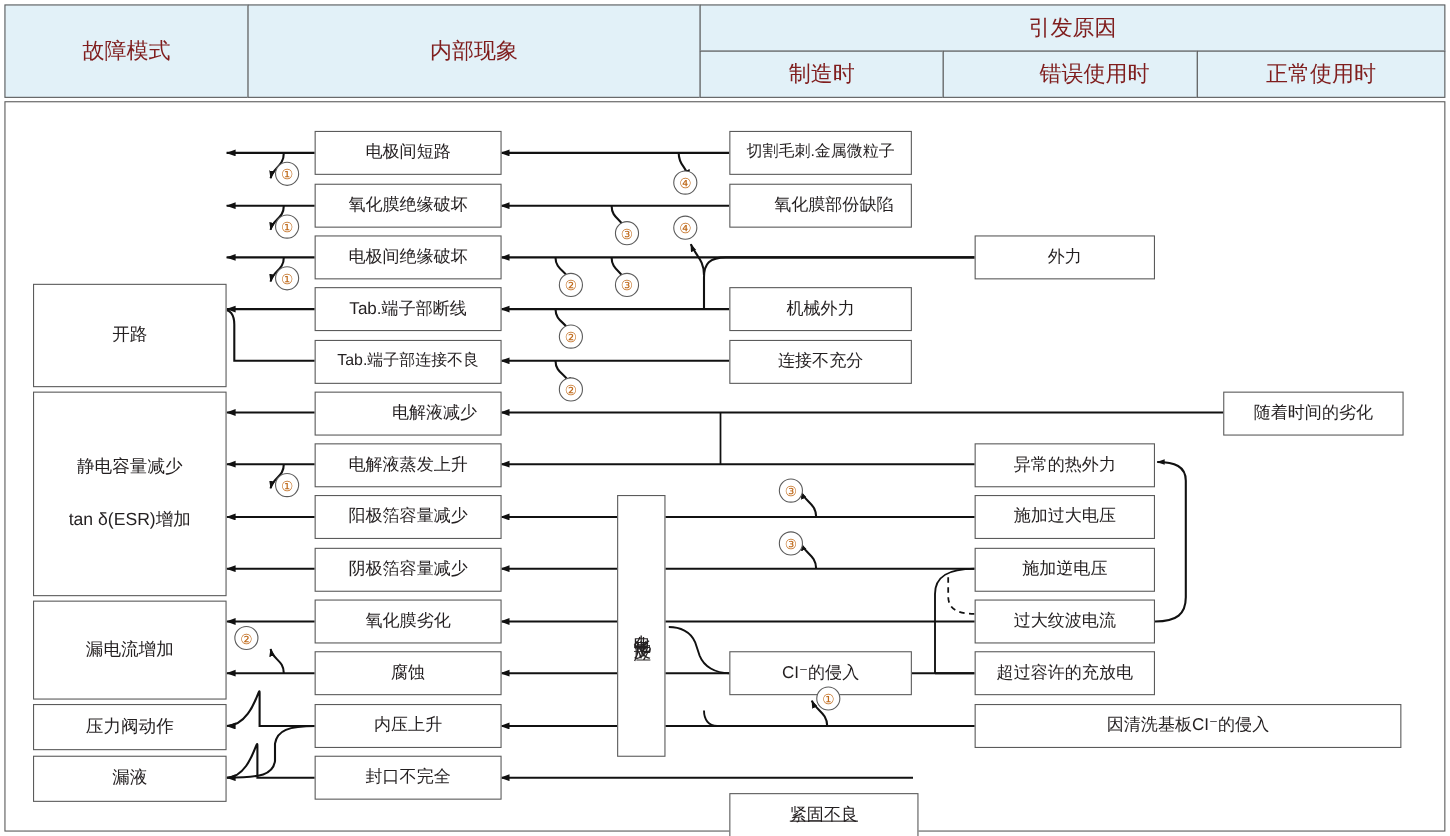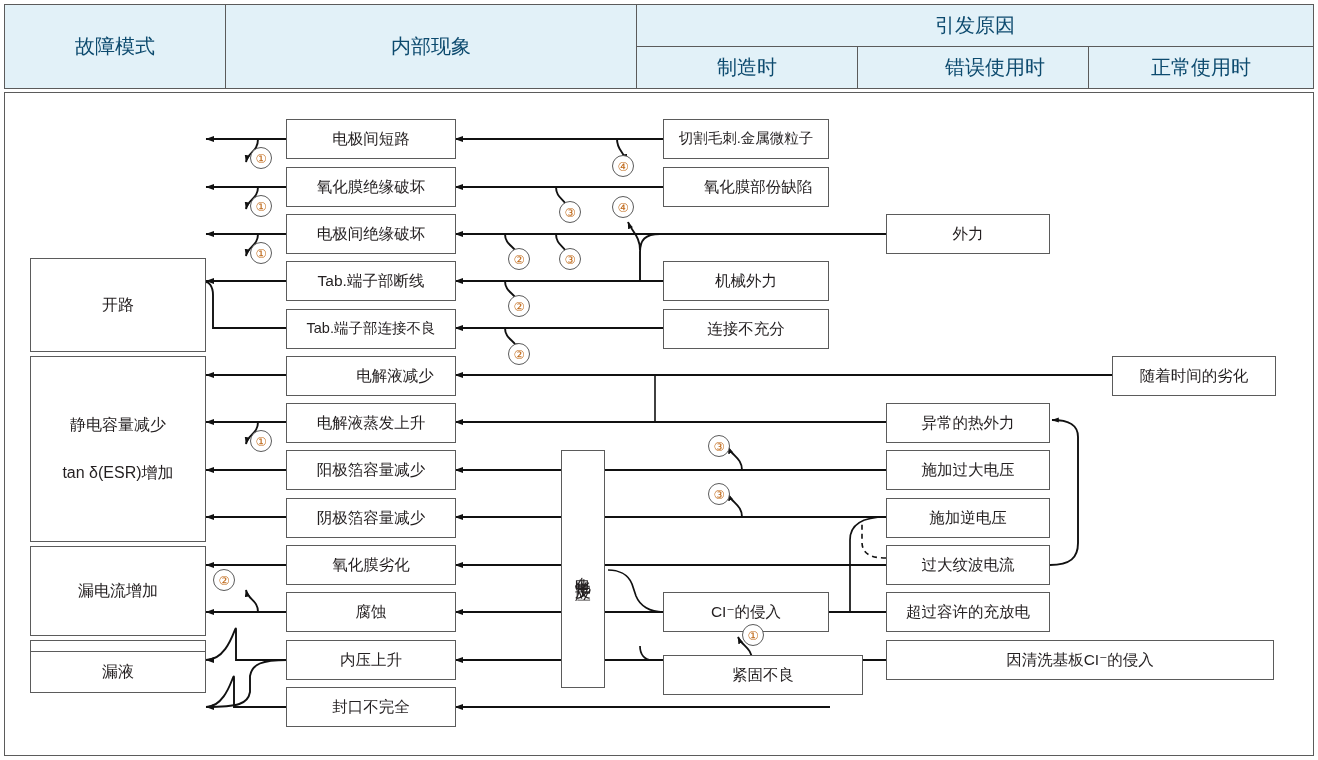--- a/index.html
+++ b/index.html
@@ -1,21 +1,21 @@
 <!DOCTYPE html>
 <html><head>
 <meta charset="utf-8">
 <style>
   html,body{margin:0;padding:0;background:#ffffff;}
   body{font-family:"Liberation Sans","DejaVu Sans",sans-serif;}
   #root{position:relative;width:1318px;height:760px;overflow:hidden;background:#fff;}
 
   
   .hdr{position:absolute;box-sizing:border-box;background:#e2f1f8;border:1.6px solid #5b5b5b;
-       display:flex;align-items:center;justify-content:center;color:#0c4a6e;font-size:20px;}
+       display:flex;align-items:center;justify-content:center;color:#7f1d1d;font-size:20px;}
   #hdr-fault   {left:4px;   top:4px;  width:222px; height:85px;}
   #hdr-inner   {left:225px; top:4px;  width:412px; height:85px;}
   #hdr-cause   {left:636px; top:4px;  width:678px; height:43px;}
   #hdr-mfg     {left:636px; top:46px; width:222px; height:43px;}
   #hdr-misuse  {left:857px; top:46px; width:232px; height:43px;padding-left:44px;}
   #hdr-normal  {left:1088px;top:46px; width:226px; height:43px;}
 
   
   #body-frame{position:absolute;left:4px;top:92px;width:1310px;height:664px;
               box-sizing:border-box;border:1.6px solid #5b5b5b;background:#fff;}
@@ -136,21 +136,21 @@
     </g>
   </svg>
 
   <div class="node big" style="left:30px;top:258px;width:176px;height:94px;">开路</div>
   <div class="node big two-line" style="left:30px;top:356px;width:176px;height:186px;">
     <span class="sub">静电容量减少</span>
     <span class="sub">tan δ(ESR)增加</span>
   </div>
   <div class="node big" style="left:30px;top:546px;width:176px;height:90px;">漏电流增加</div>
   <div class="node big" style="left:30px;top:640px;width:176px;height:42px;">压力阀动作</div>
-  <div class="node big" style="left:30px;top:651px;width:176px;height:42px;">漏液</div>
+  <div class="node big" style="left:30px;top:687px;width:176px;height:42px;">漏液</div>
 
   <div class="node" style="left:286px;top:119px;width:170px;height:40px;">电极间短路</div>
   <div class="node" style="left:286px;top:167px;width:170px;height:40px;">氧化膜绝缘破坏</div>
   <div class="node" style="left:286px;top:214px;width:170px;height:40px;">电极间绝缘破坏</div>
   <div class="node" style="left:286px;top:261px;width:170px;height:40px;">Tab.端子部断线</div>
   <div class="node" style="left:286px;top:309px;width:170px;height:40px;font-size:14.5px;">Tab.端子部连接不良</div>
   <div class="node" style="left:286px;top:356px;width:170px;height:40px;padding-left:48px;">电解液减少</div>
   <div class="node" style="left:286px;top:403px;width:170px;height:40px;">电解液蒸发上升</div>
   <div class="node" style="left:286px;top:450px;width:170px;height:40px;">阳极箔容量减少</div>
   <div class="node" style="left:286px;top:498px;width:170px;height:40px;">阴极箔容量减少</div>
@@ -159,21 +159,21 @@
   <div class="node" style="left:286px;top:640px;width:170px;height:40px;">内压上升</div>
   <div class="node" style="left:286px;top:687px;width:170px;height:40px;">封口不完全</div>
 
   <div class="node vert" style="left:561px;top:450px;width:44px;height:238px;">电化学反应</div>
 
   <div class="node" style="left:663px;top:119px;width:166px;height:40px;font-size:14.5px;">切割毛刺.金属微粒子</div>
   <div class="node" style="left:663px;top:167px;width:166px;height:40px;padding-left:24px;">氧化膜部份缺陷</div>
   <div class="node" style="left:663px;top:261px;width:166px;height:40px;">机械外力</div>
   <div class="node" style="left:663px;top:309px;width:166px;height:40px;">连接不充分</div>
   <div class="node" style="left:663px;top:592px;width:166px;height:40px;">CI⁻的侵入</div>
-  <div class="node" style="left:663px;top:655px;width:200px;height:40px;">紧固不良</div>
+  <div class="node" style="left:663px;top:721px;width:172px;height:40px;text-decoration:underline;">紧固不良</div>
 
   <div class="node" style="left:886px;top:214px;width:164px;height:40px;">外力</div>
   <div class="node" style="left:886px;top:403px;width:164px;height:40px;">异常的热外力</div>
   <div class="node" style="left:886px;top:450px;width:164px;height:40px;">施加过大电压</div>
   <div class="node" style="left:886px;top:498px;width:164px;height:40px;">施加逆电压</div>
   <div class="node" style="left:886px;top:545px;width:164px;height:40px;">过大纹波电流</div>
   <div class="node" style="left:886px;top:592px;width:164px;height:40px;">超过容许的充放电</div>
   <div class="node" style="left:886px;top:640px;width:388px;height:40px;">因清洗基板CI⁻的侵入</div>
 
   <div class="node" style="left:1112px;top:356px;width:164px;height:40px;">随着时间的劣化</div>

